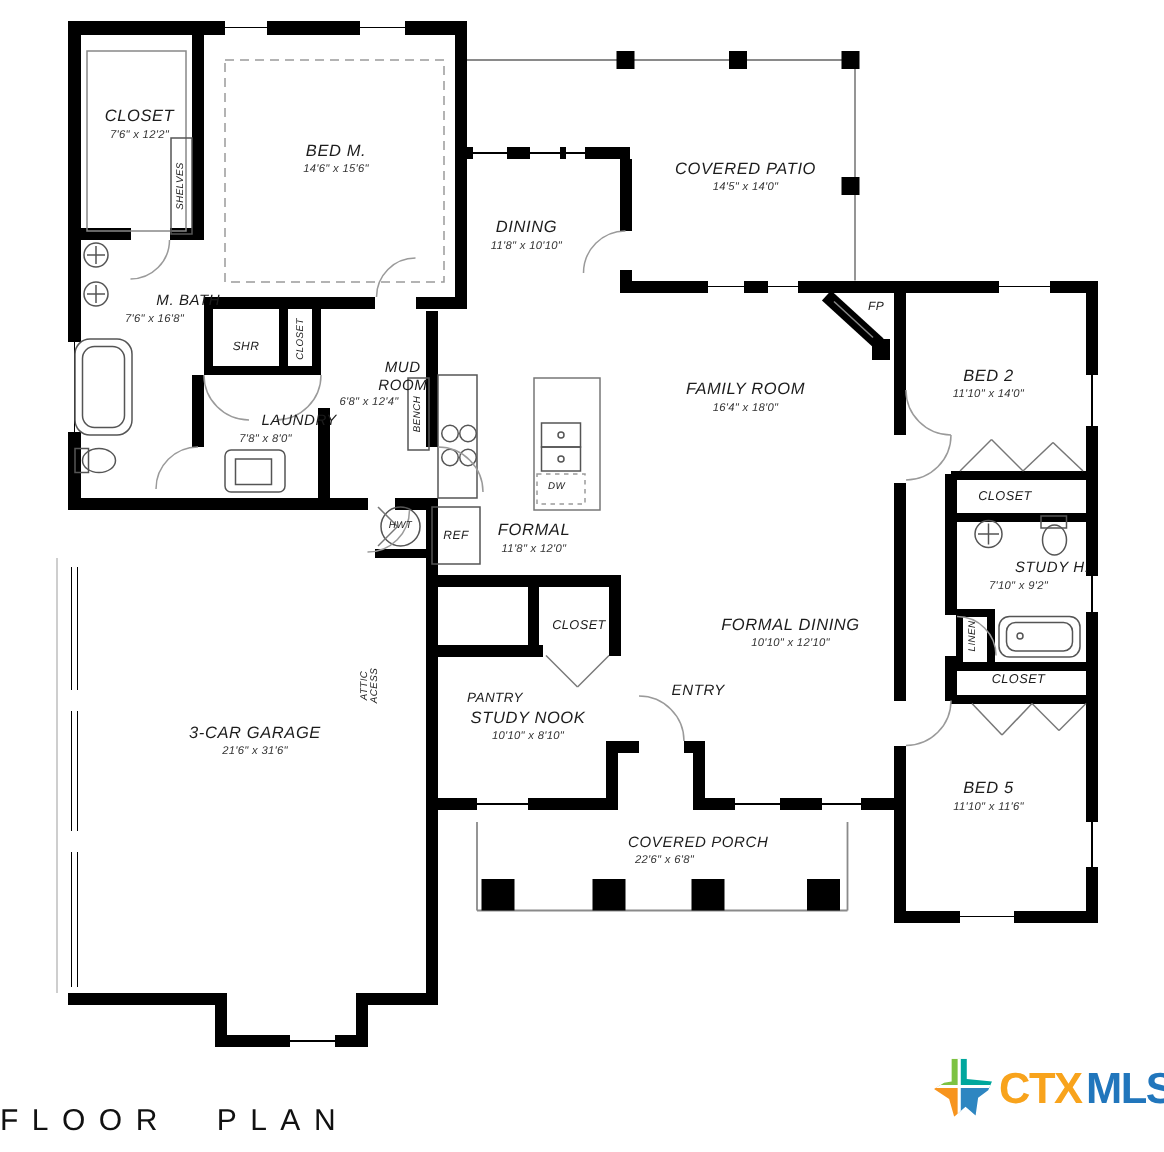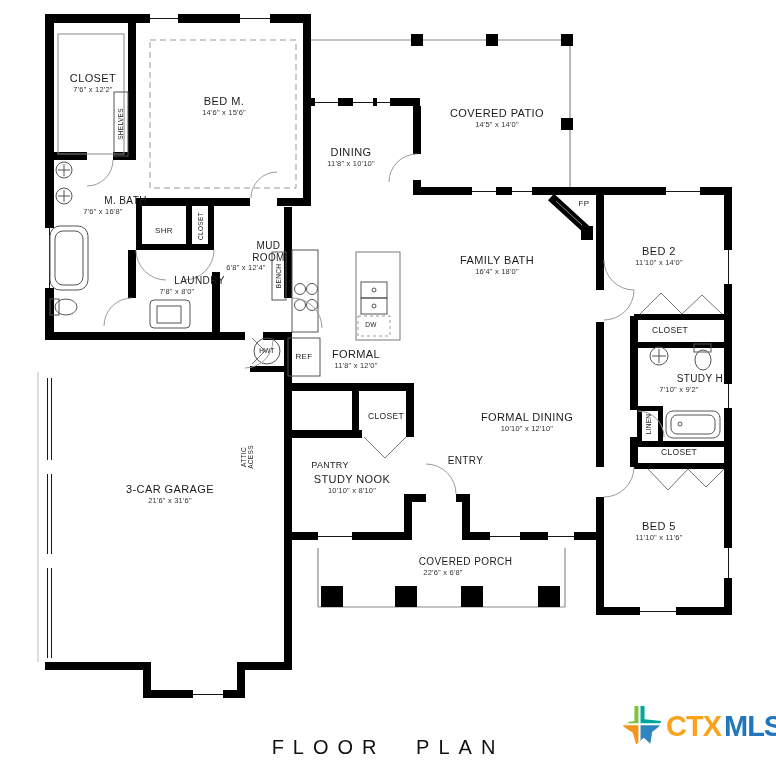--- a/index.html
+++ b/index.html
@@ -1,28 +1,28 @@
 <!DOCTYPE html>
 <html><head>
 <meta charset="utf-8">
 <style>
   html,body{margin:0;padding:0;background:#fff;}
   body{width:776px;height:768px;position:relative;overflow:hidden;font-family:"Liberation Sans",sans-serif;}
-  .plan{position:absolute;left:0;top:0;width:660px;height:768px;}
+  .plan{position:absolute;left:0;top:0;width:660px;height:768px;font-style:italic;}
   .drawing{position:absolute;left:0;top:0;}
   .lbl{position:absolute;transform:translate(-50%,-50%);text-align:center;color:#1c1c1c;white-space:nowrap;line-height:1.15;}
   .lbl.vert{transform:translate(-50%,-50%) rotate(-90deg);}
   .rname{font-size:11px;letter-spacing:.4px;}
   .rname.sm{font-size:10px;padding-left:45px;}
   .rdims{font-size:7.5px;letter-spacing:.2px;margin-top:1px;color:#333;}
   .tag{font-size:8px;letter-spacing:.3px;}
   .tag.xs{font-size:6.5px;}
   .tag.s{font-size:8.5px;}
   .tag.m{font-size:9px;margin-top:48px;}
-  .plan-title{position:absolute;left:0;right:0;top:736px;text-align:center;font-size:20px;letter-spacing:9px;word-spacing:16px;color:#111;}
+  .plan-title{position:absolute;left:0;right:0;top:736px;font-size:20px;letter-spacing:9px;word-spacing:16px;color:#111;}
   .logo{position:absolute;left:621px;top:705px;display:flex;align-items:center;gap:3px;}
   .logo .ctx{font-size:29px;font-weight:bold;color:#F8A31C;letter-spacing:-1px;text-align:center;}
   .logo .mls{font-size:29px;font-weight:bold;color:#2176BC;letter-spacing:-1px;}
 </style>
 </head>
 <body>
 
 <div class="plan">
 
 <svg class="drawing" width="776" height="768" viewBox="0 0 776 768">
@@ -273,21 +273,21 @@
 </div>
 <div class="lbl" style="left:351px;top:157px">
   <div class="rname">DINING</div>
   <div class="rdims">11'8" x 10'10"</div>
 </div>
 <div class="lbl" style="left:497px;top:118px">
   <div class="rname">COVERED PATIO</div>
   <div class="rdims">14'5" x 14'0"</div>
 </div>
 <div class="lbl" style="left:497px;top:265px">
-  <div class="rname">FAMILY BATH</div>
+  <div class="rname">FAMILY ROOM</div>
   <div class="rdims">16'4" x 18'0"</div>
 </div>
 <div class="lbl" style="left:356px;top:359px">
   <div class="rname">FORMAL</div>
   <div class="rdims">11'8" x 12'0"</div>
 </div>
 <div class="lbl" style="left:659px;top:256px">
   <div class="rname">BED 2</div>
   <div class="rdims">11'10" x 14'0"</div>
 </div>

